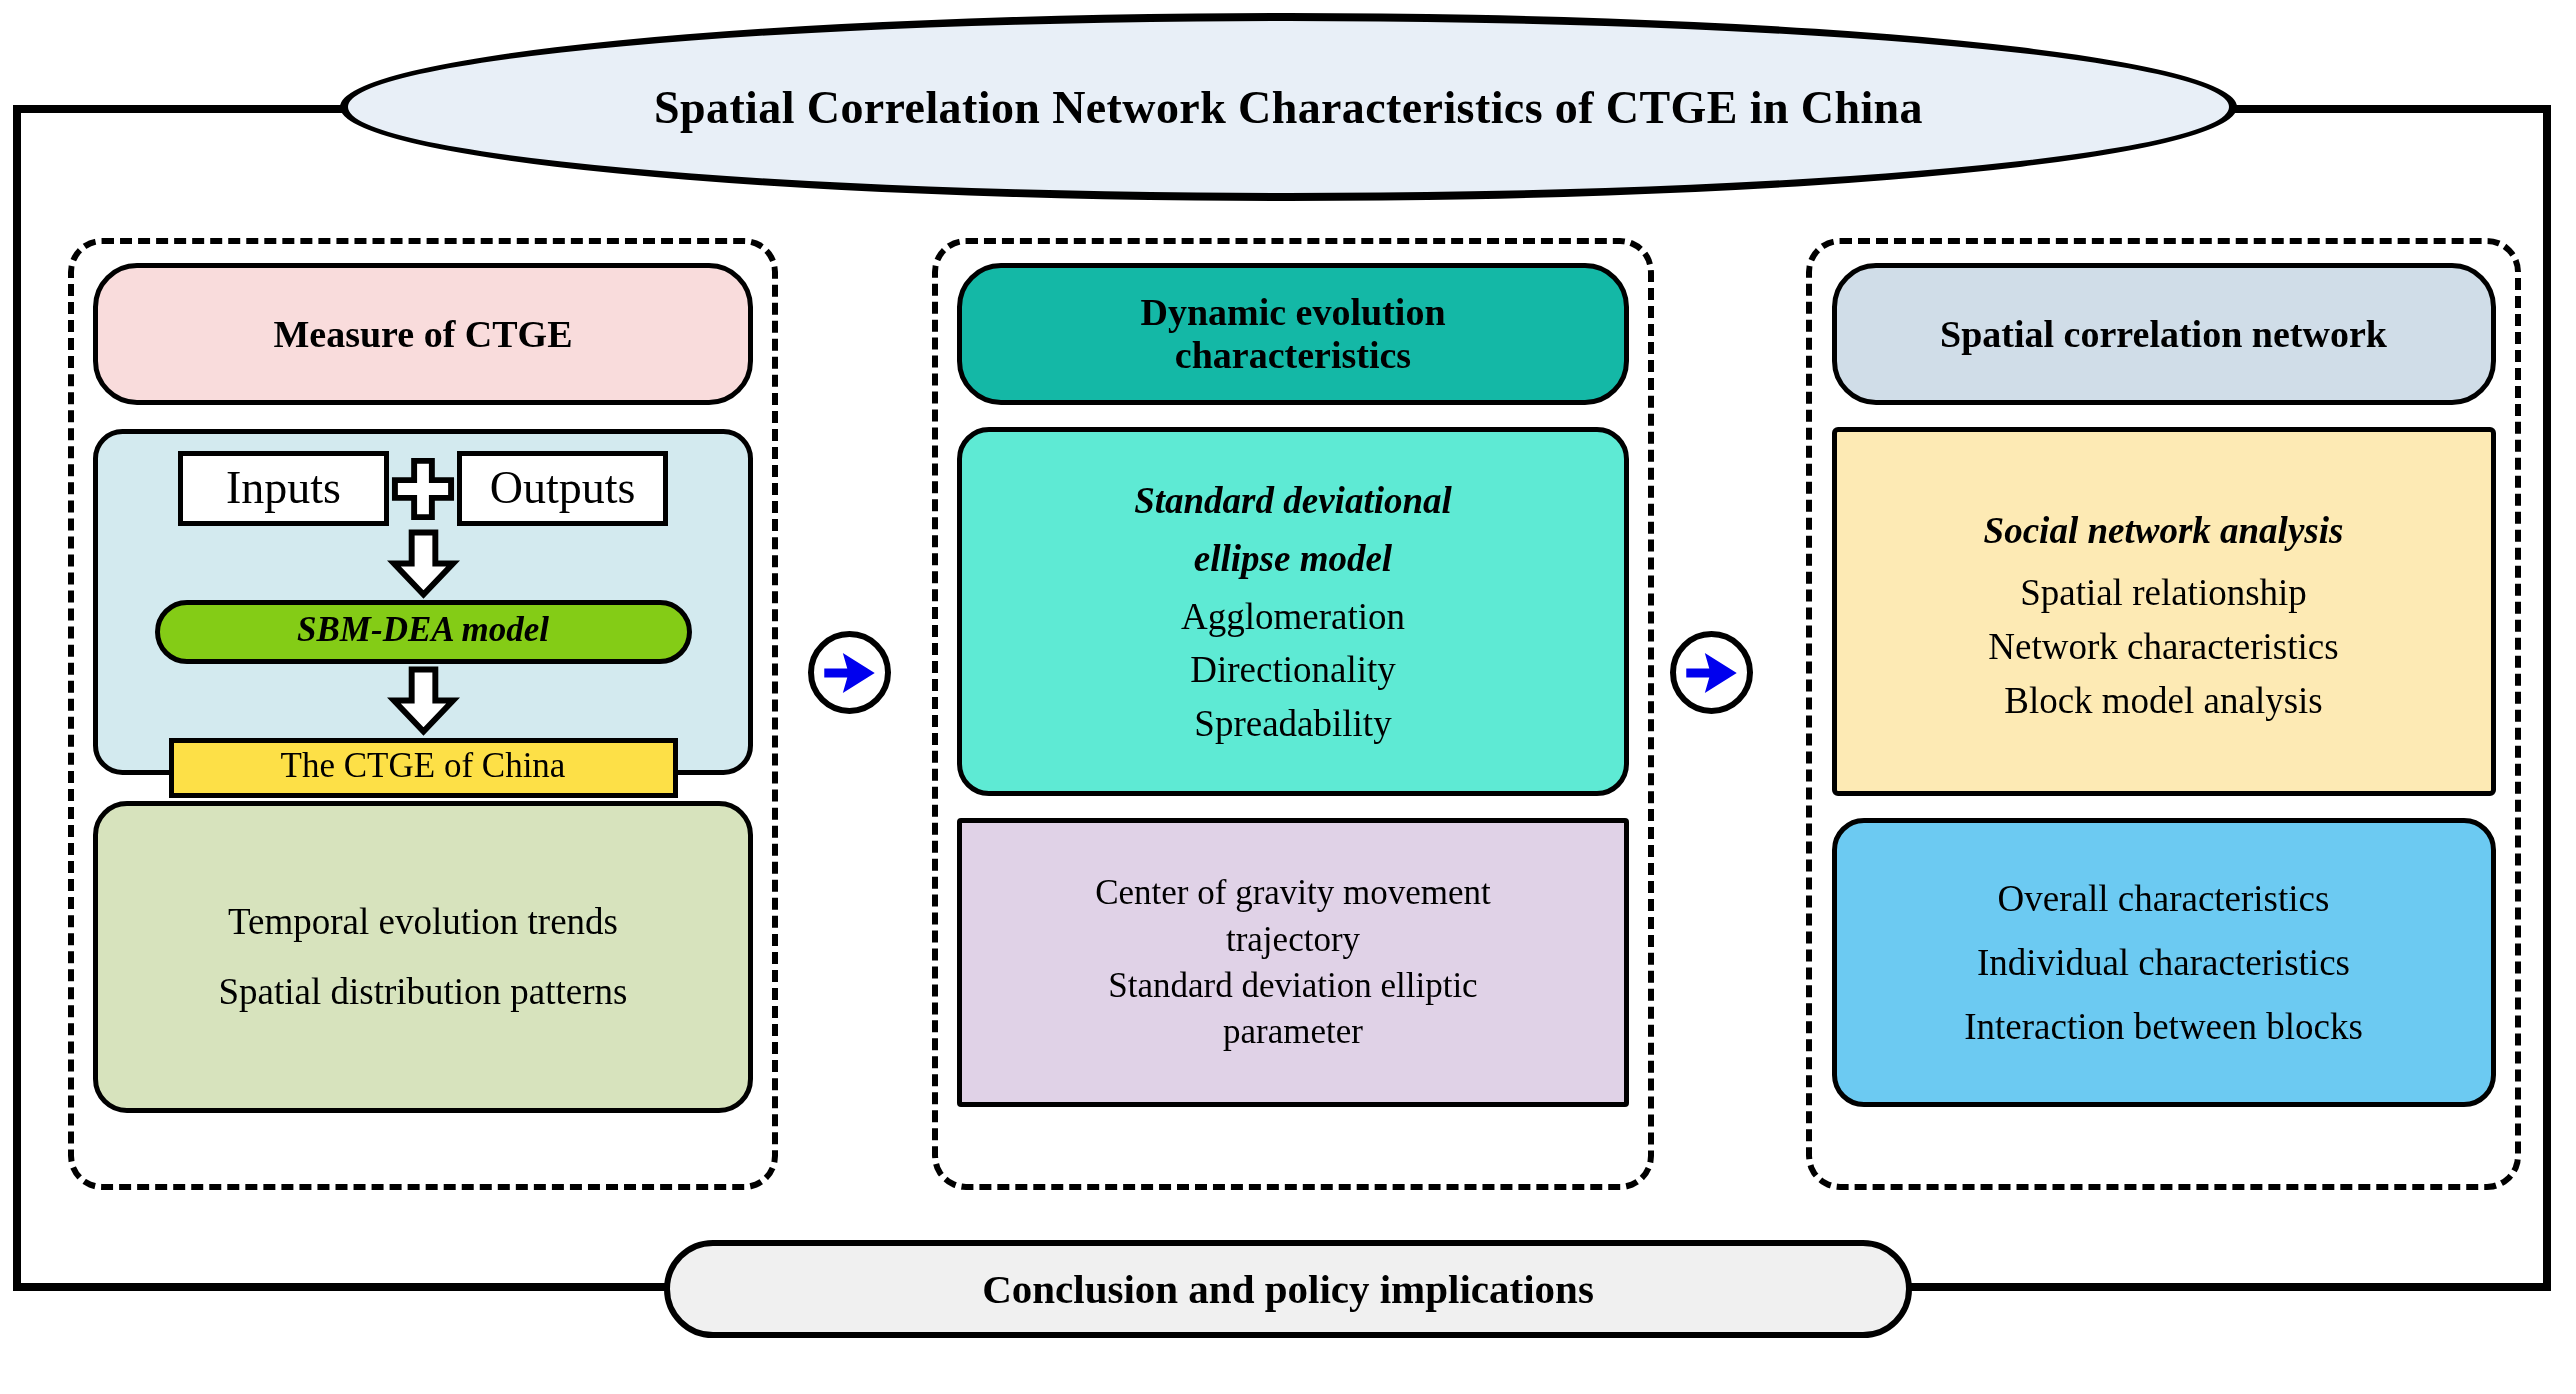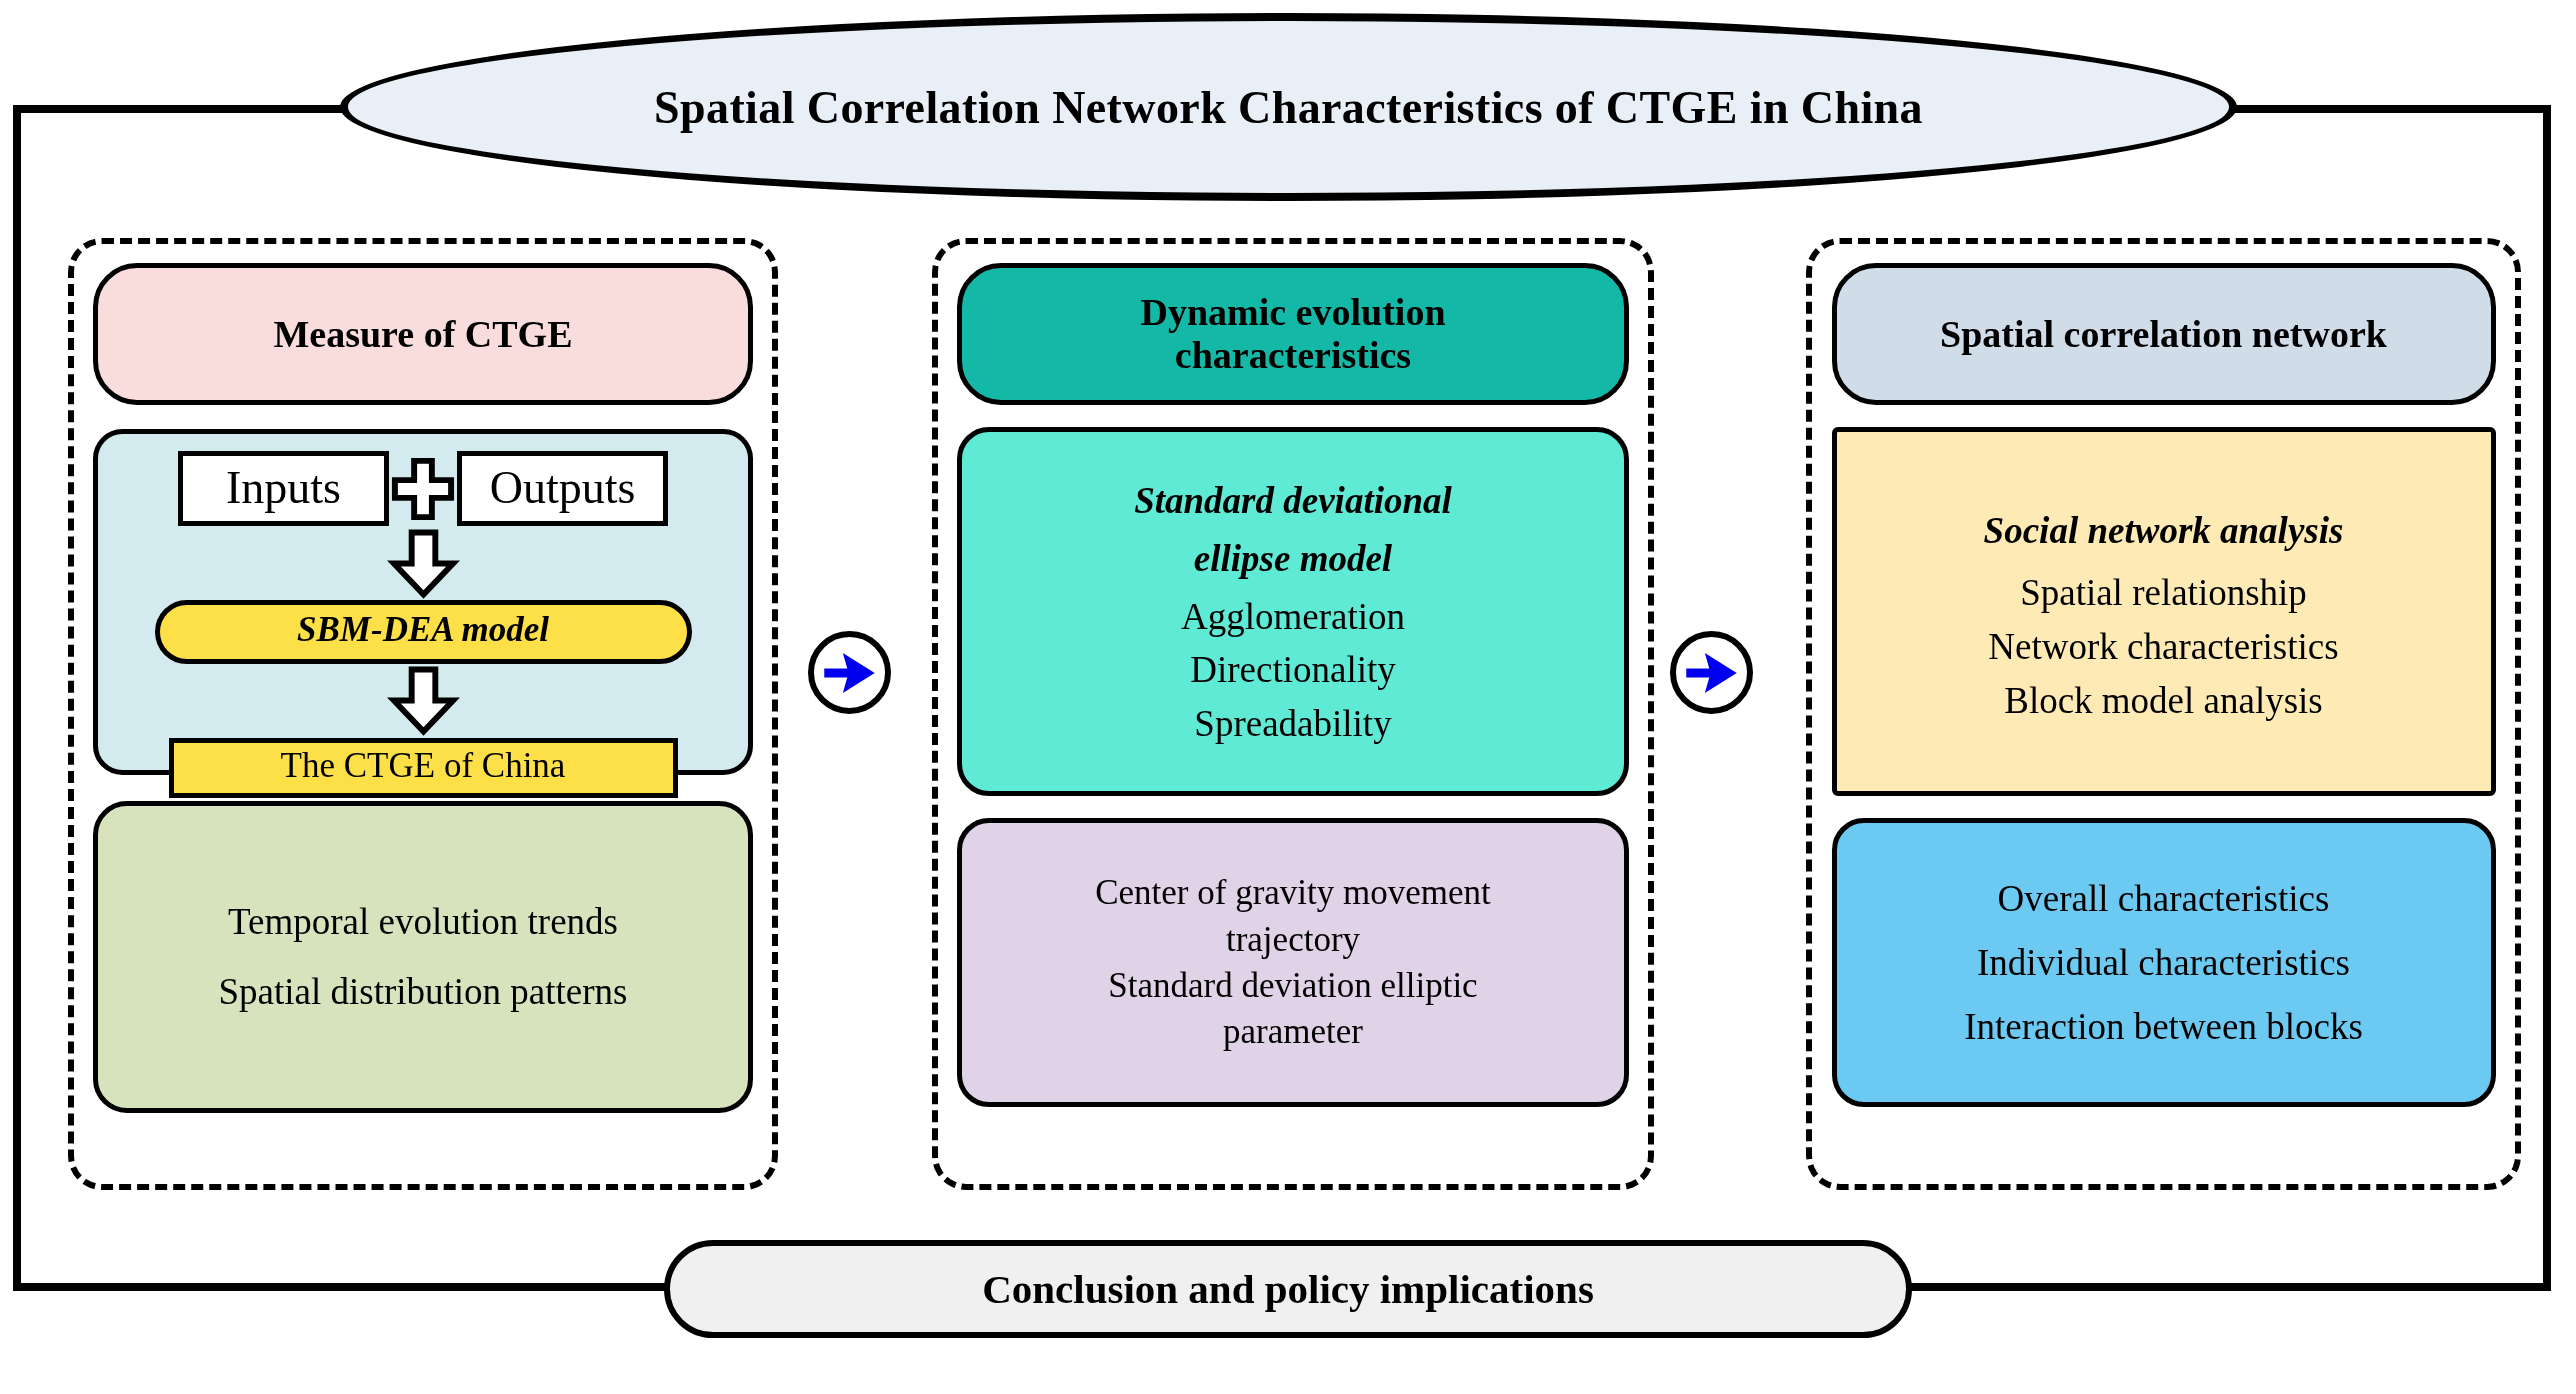--- a/index.html
+++ b/index.html
@@ -125,21 +125,21 @@
     width: 68px;
     height: 68px;
     position: relative;
     flex: 0 0 68px;
   }
   .plus-glyph svg { display: block; }
   .downarrow { margin: 1.5px 0 1.5px 0; }
   .downarrow svg { display: block; }
   #pill-dea {
     border: 5.2px solid #000000;
-    background: #fde047;
+    background: #84cc16;
     border-radius: 44px;
     font-size: 35px;
     font-weight: bold;
     font-style: italic;
     padding: 4.4px 0 8.9px 0;
     width: 537px;
     text-align: center;
     box-sizing: border-box;
   }
   #box-ctge-china {
@@ -182,21 +182,21 @@
     font-style: italic;
     font-weight: bold;
     line-height: 1.5;
     margin-bottom: 3px;
   }
   #card-sde .ln { line-height: 1.45; }
   #card-cog {
     width: 672px;
     height: 289px;
     background: #e0d2e7;
-    border-radius: 32px;
+    border-radius: 4px;
     margin-top: 22px;
     font-size: 35px;
     line-height: 1.32;
   }
 
   
   #card-scn {
     width: 664px;
     height: 142px;
     background: #d0dde8;

